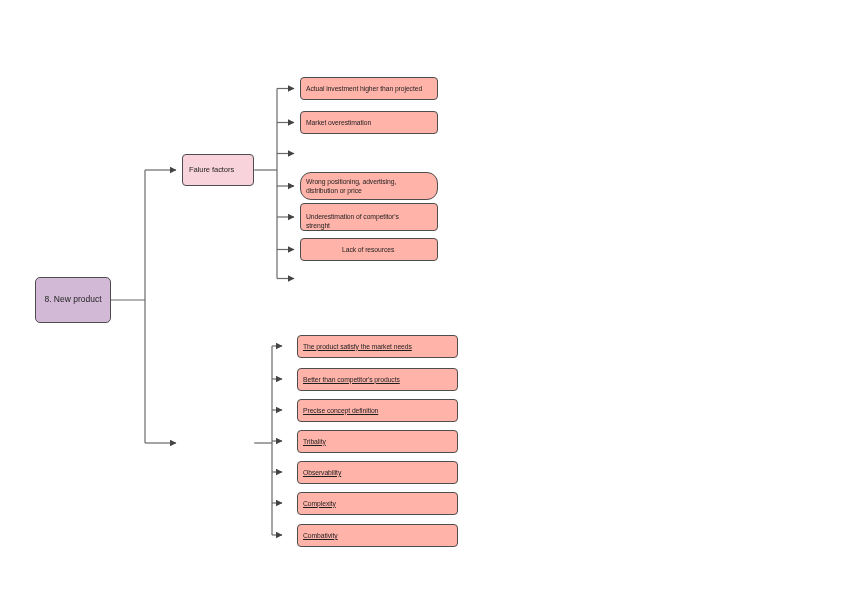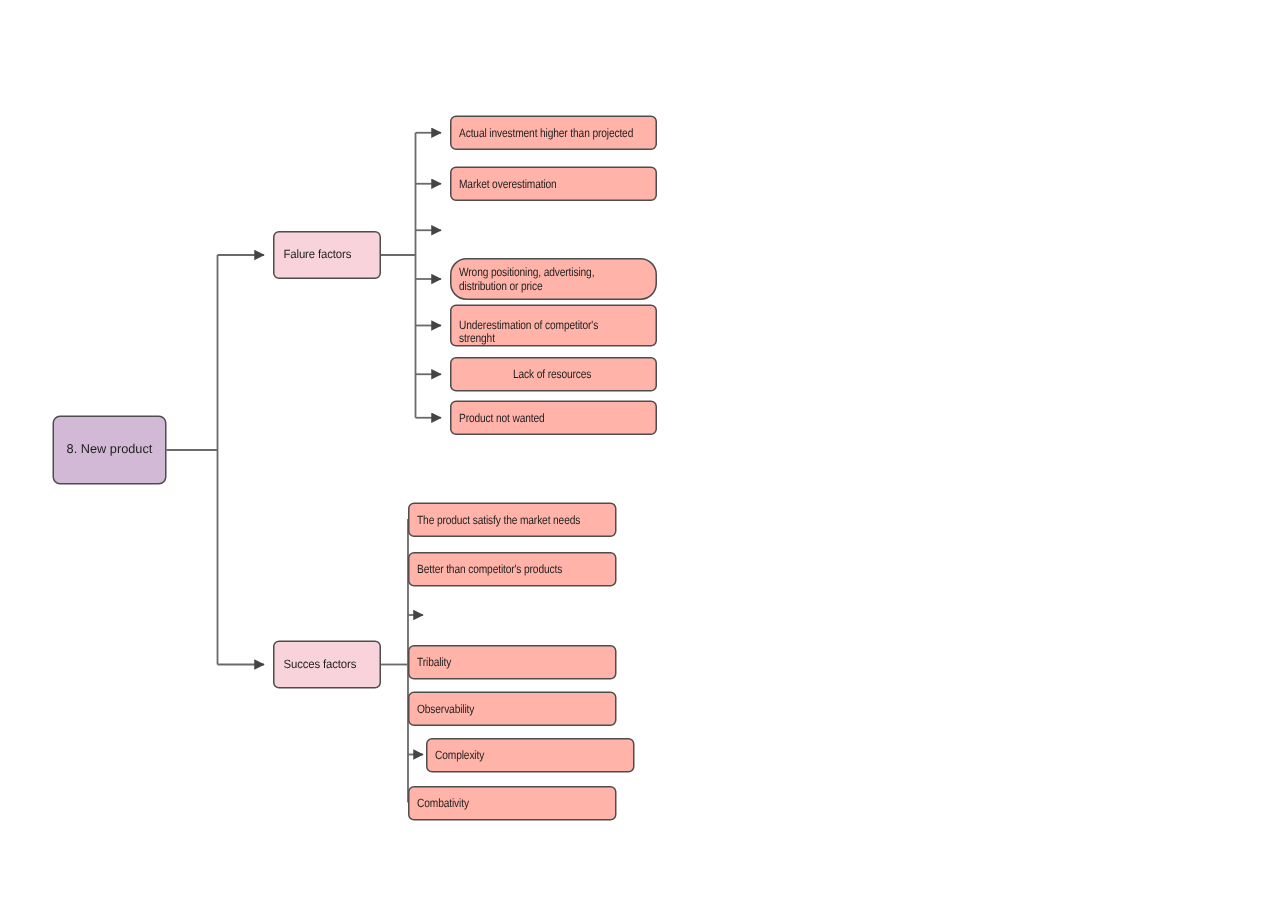--- a/index.html
+++ b/index.html
@@ -61,34 +61,34 @@
   .branch-node .lbl { transform: scaleX(0.95); }
   .branch-failure { left: 182px; top: 154px; }
   .branch-success { left: 182px; top: 427px; }
   .child-node {
     background: #ffb3a9;
     padding-left: 5px;
     padding-right: 3px;
     overflow: hidden;
   }
   .f-child { left: 300px; width: 138px; height: 23px; }
-  .s-child { left: 272px; width: 139px; height: 23px; }
+  .s-child { left: 297px; width: 161px; height: 23px; text-decoration: underline; }
   .f0 { top: 77px; }
   .f1 { top: 111px; }
   .f2 { top: 142px; }
   .f3 { top: 172px; height: 28px; border-radius: 11px; }
   .f4 { top: 203px; height: 28px; align-items: flex-end; }
   .f5 { top: 238px; padding-left: 41px; }
   .f6 { top: 267px; }
   .s0 { top: 335px; }
   .s1 { top: 368px; }
   .s2 { top: 399px; }
   .s3 { top: 430px; }
   .s4 { top: 461px; }
-  .s5 { top: 492px; margin-left: 12px; }
+  .s5 { top: 492px; }
   .s6 { top: 524px; }
 </style>
 </head>
 <body>
 
 <div class="canvas">
 
   <svg class="connectors" viewBox="0 0 848 599" xmlns="http://www.w3.org/2000/svg">
     <defs>
       <marker id="arrow" markerUnits="userSpaceOnUse" markerWidth="8" markerHeight="8" refX="6.5" refY="3.5" orient="auto">
@@ -124,50 +124,47 @@
     </g>
   </svg>
 
   <div class="node root-node">
     <span class="lbl">8. New product</span>
   </div>
 
   <div class="node branch-node branch-failure">
     <span class="lbl">Falure factors</span>
   </div>
-  <div class="node branch-node branch-success">
-    <span class="lbl">Succes factors</span>
-  </div>
 
   <div class="node child-node f-child f0">
     <span class="lbl">Actual investment higher than projected</span>
   </div>
   <div class="node child-node f-child f1">
     <span class="lbl">Market overestimation</span>
   </div>
   <div class="node child-node f-child f3">
     <span class="lbl">Wrong positioning, advertising,
 distribution or price</span>
   </div>
   <div class="node child-node f-child f4">
     <span class="lbl">Underestimation of competitor's
 strenght</span>
   </div>
   <div class="node child-node f-child f5">
     <span class="lbl">Lack of resources</span>
   </div>
-  <div class="node child-node f-child f6">
-    <span class="lbl">Product not wanted</span>
-  </div>
 
   <div class="node child-node s-child s0">
     <span class="lbl">The product satisfy the market needs</span>
   </div>
   <div class="node child-node s-child s1">
     <span class="lbl">Better than competitor's products</span>
+  </div>
+  <div class="node child-node s-child s2">
+    <span class="lbl">Precise concept definition</span>
   </div>
   <div class="node child-node s-child s3">
     <span class="lbl">Tribality</span>
   </div>
   <div class="node child-node s-child s4">
     <span class="lbl">Observability</span>
   </div>
   <div class="node child-node s-child s5">
     <span class="lbl">Complexity</span>
   </div>

